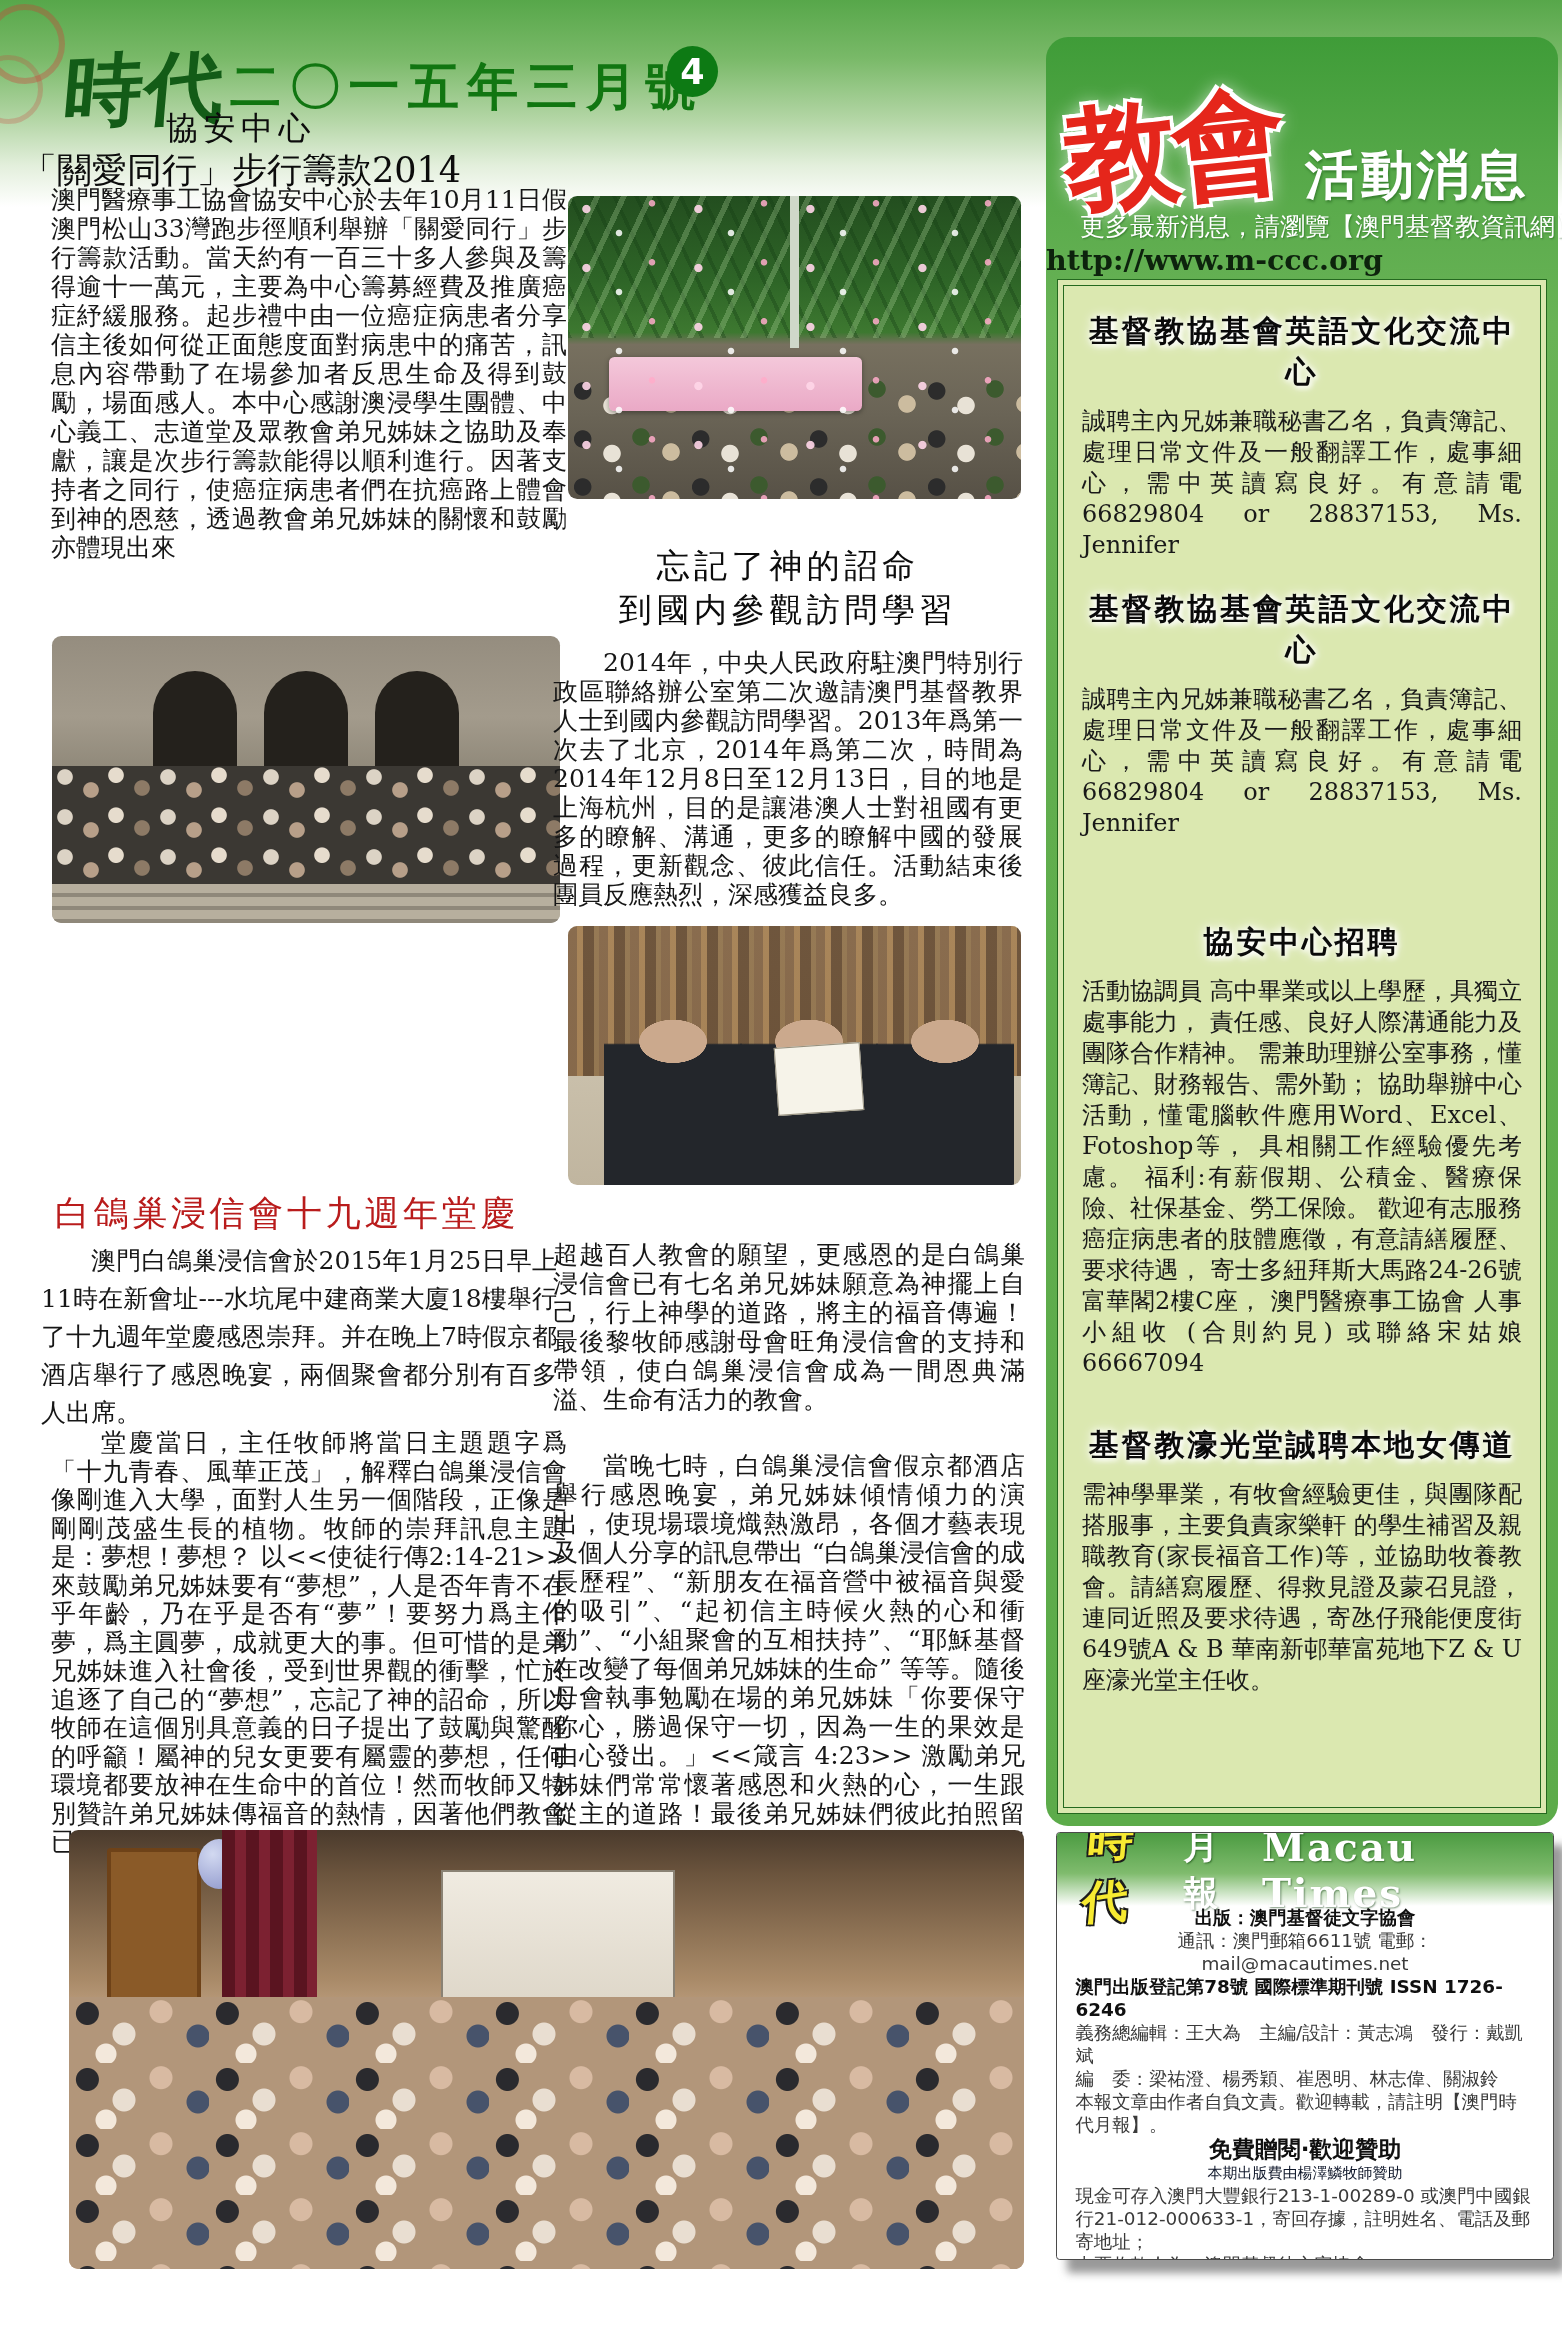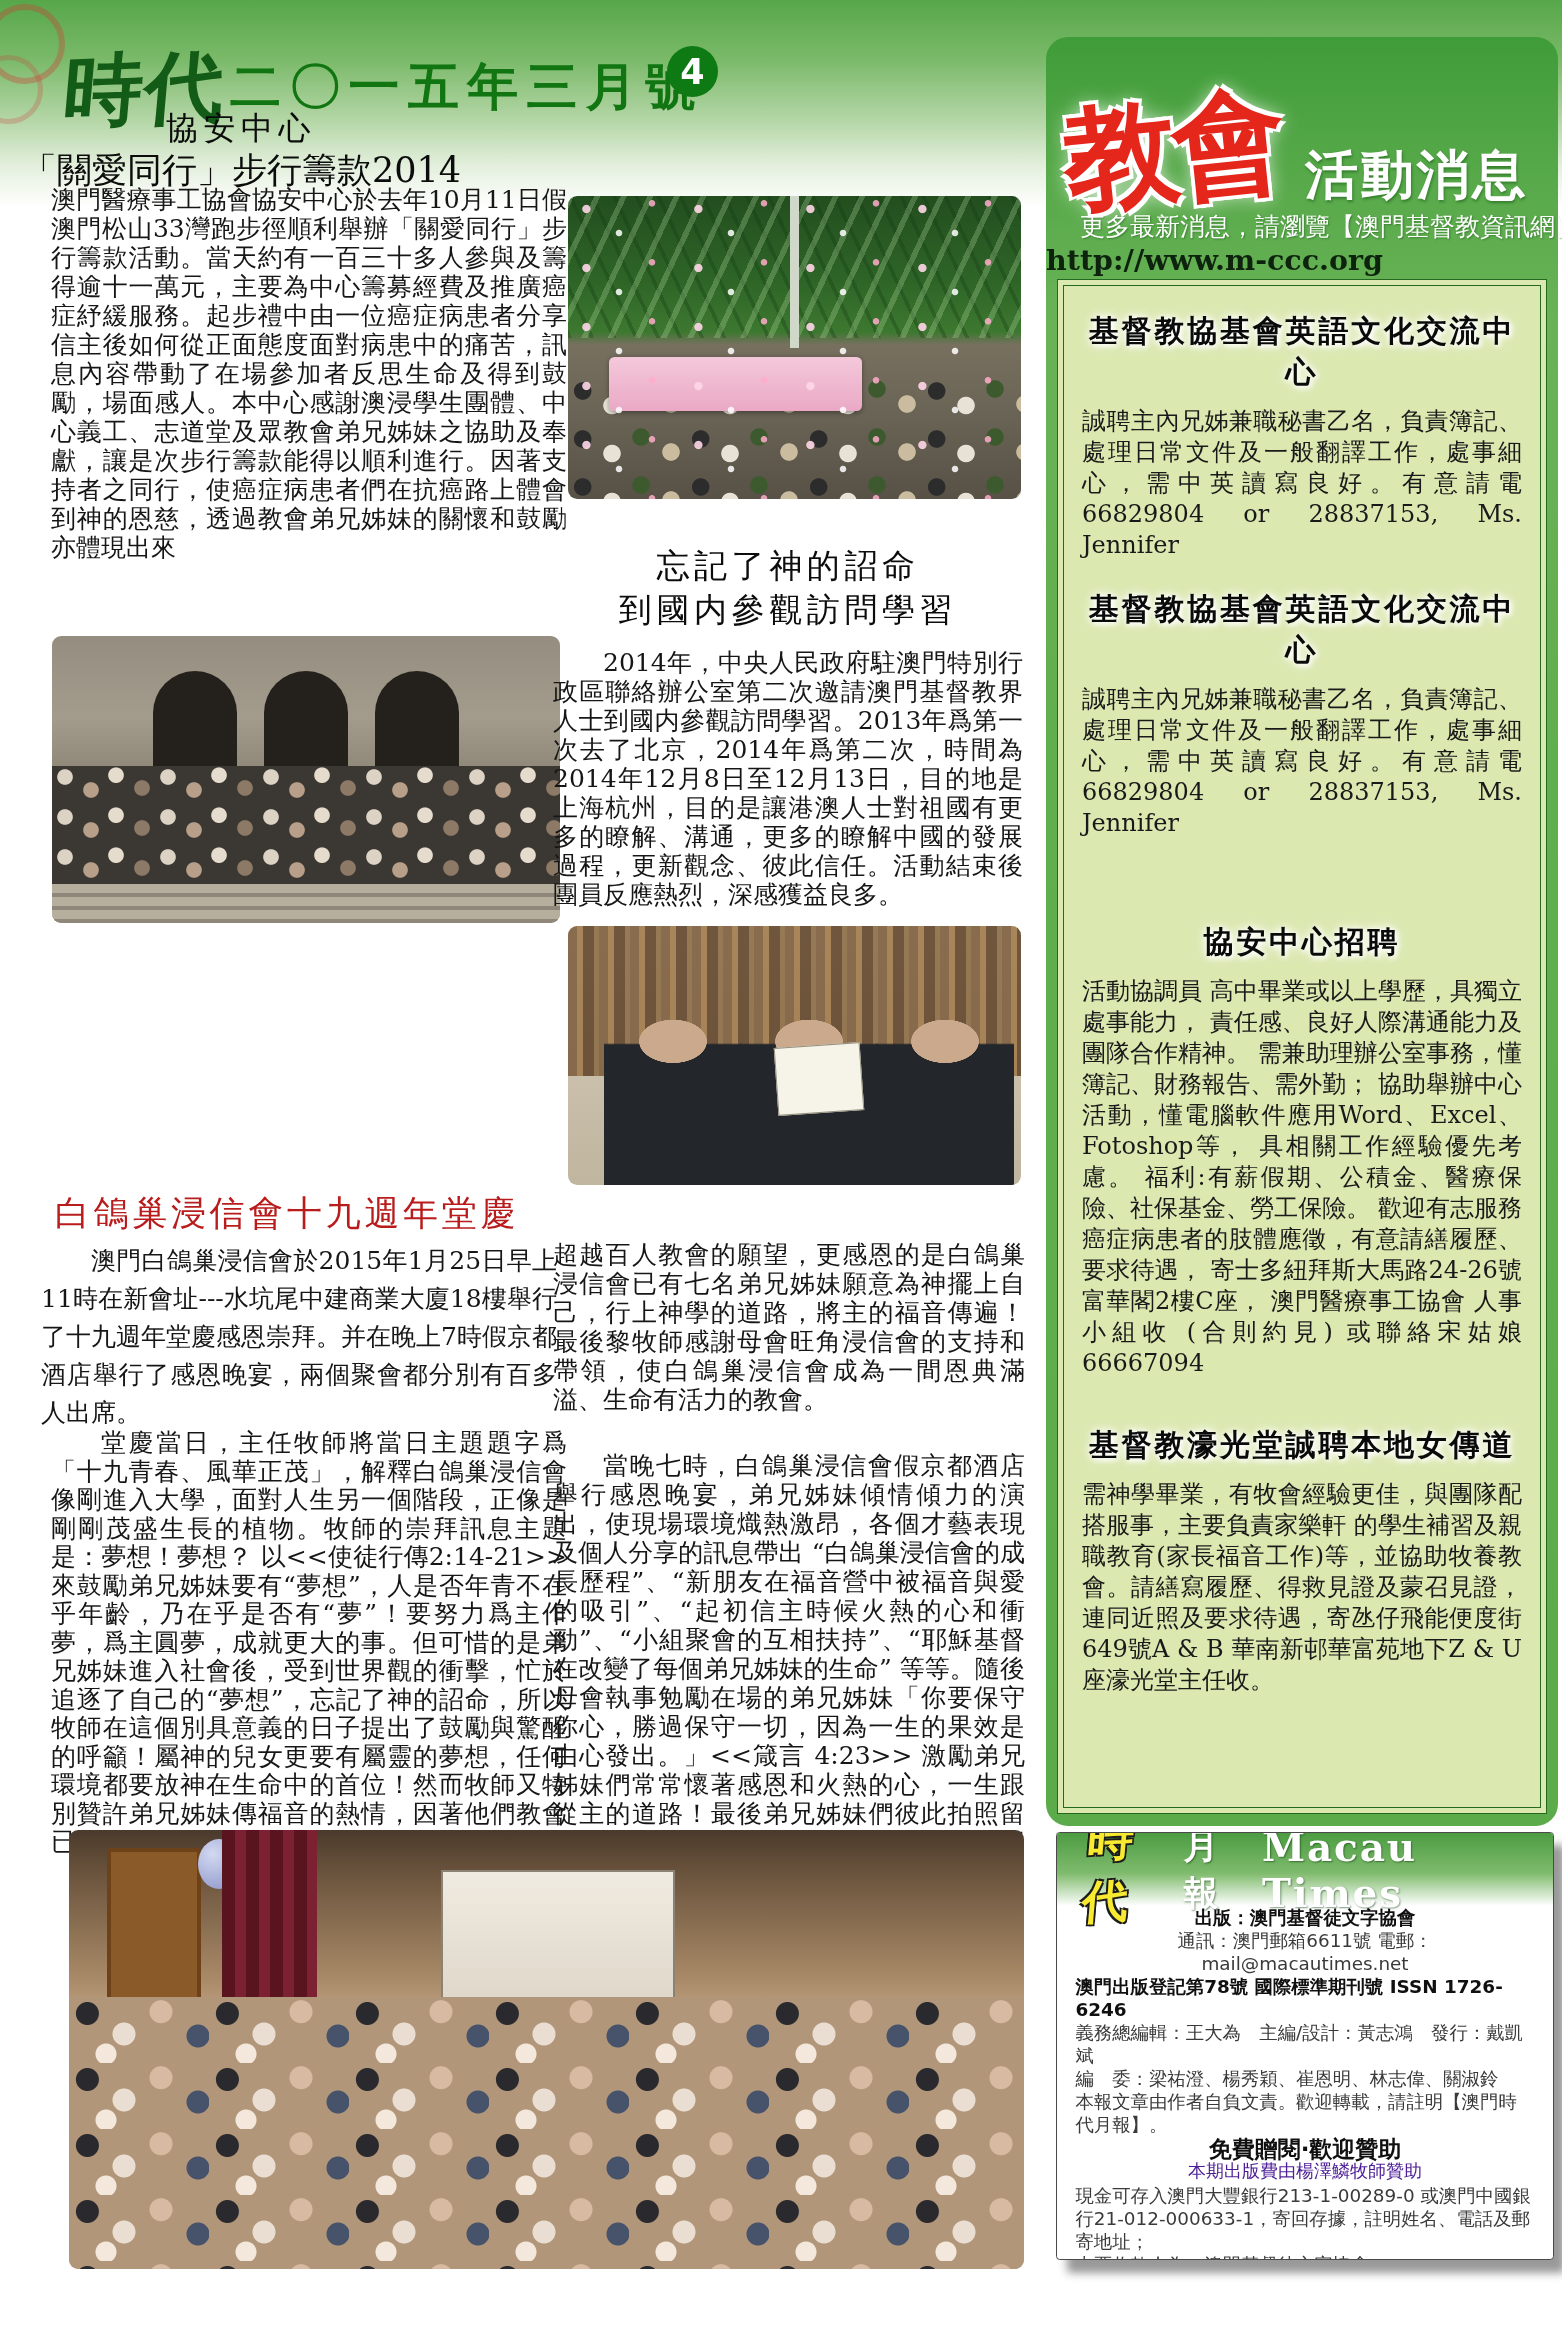--- a/index.html
+++ b/index.html
@@ -169,21 +169,21 @@
     font-family:"DejaVu Serif",serif;
     text-shadow:1.8px 1.8px 0 #1c1c1c,-1.8px -1.8px 0 #1c1c1c,1.8px -1.8px 0 #1c1c1c,-1.8px 1.8px 0 #1c1c1c; }
   .mh-type { font-size:35px; font-weight:700; color:#fff; text-shadow:0.9px 0.9px 1.8px rgba(0,50,0,.5); }
   .mh-en { font-size:39px; font-weight:700; color:#fff; font-family:"DejaVu Serif",serif;
     letter-spacing:1.8px; text-shadow:0.9px 0.9px 1.8px rgba(0,50,0,.5); }
   .mh-lines { padding:0 18.4px; }
   .mh-line { font-size:18.4px; line-height:23px; color:#3a3a3a; }
   .mh-center { text-align:center; }
   .mh-bold { font-weight:700; color:#101010; }
   .mh-free { font-size:23px; margin-top:1.8px; }
-  .mh-sponsor { font-size:18px; font-family:Liberation Mono, monospace; color:#4c1d95; }
+  .mh-sponsor { font-size:15px; font-family:Liberation Sans, sans-serif; color:#0f172a; }
 </style>
 </head>
 <body>
 
 <div class="page">
 
   <div class="top-banner"></div>
   <div class="stamp"></div>
   <div class="stamp2"></div>
 

